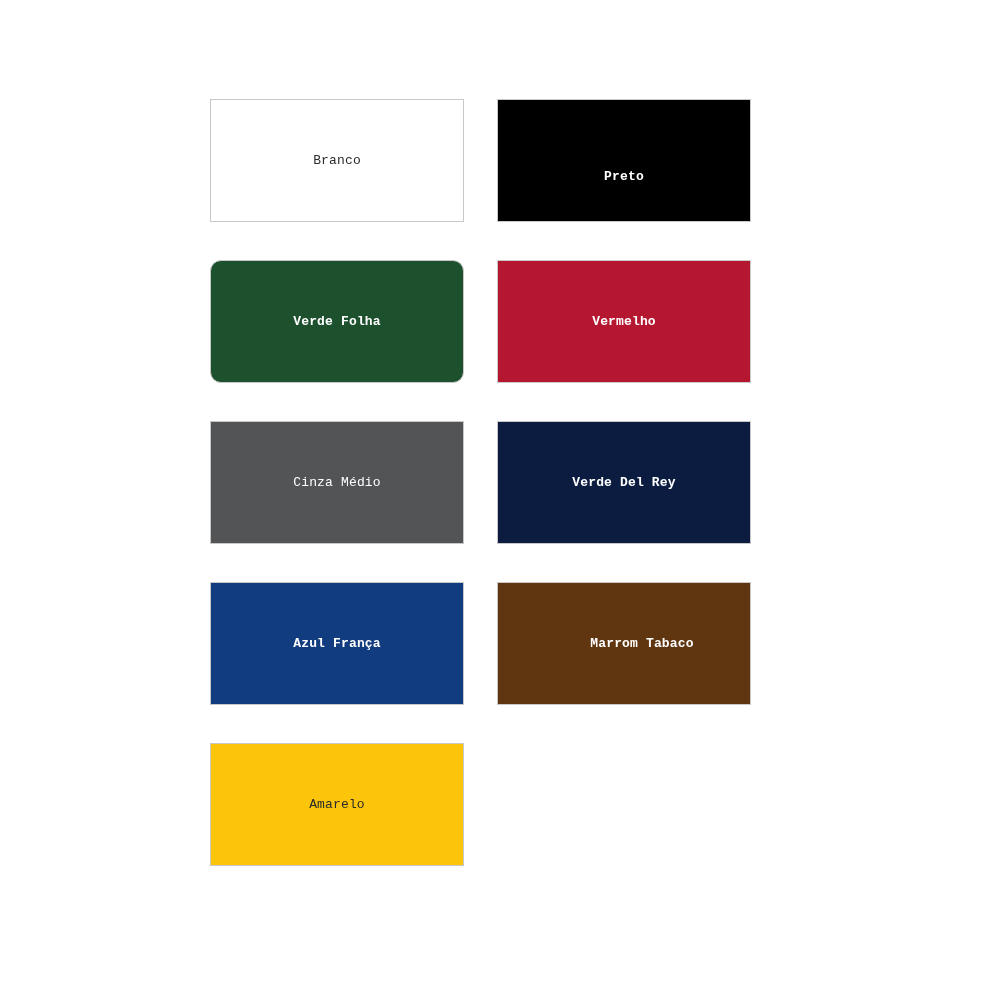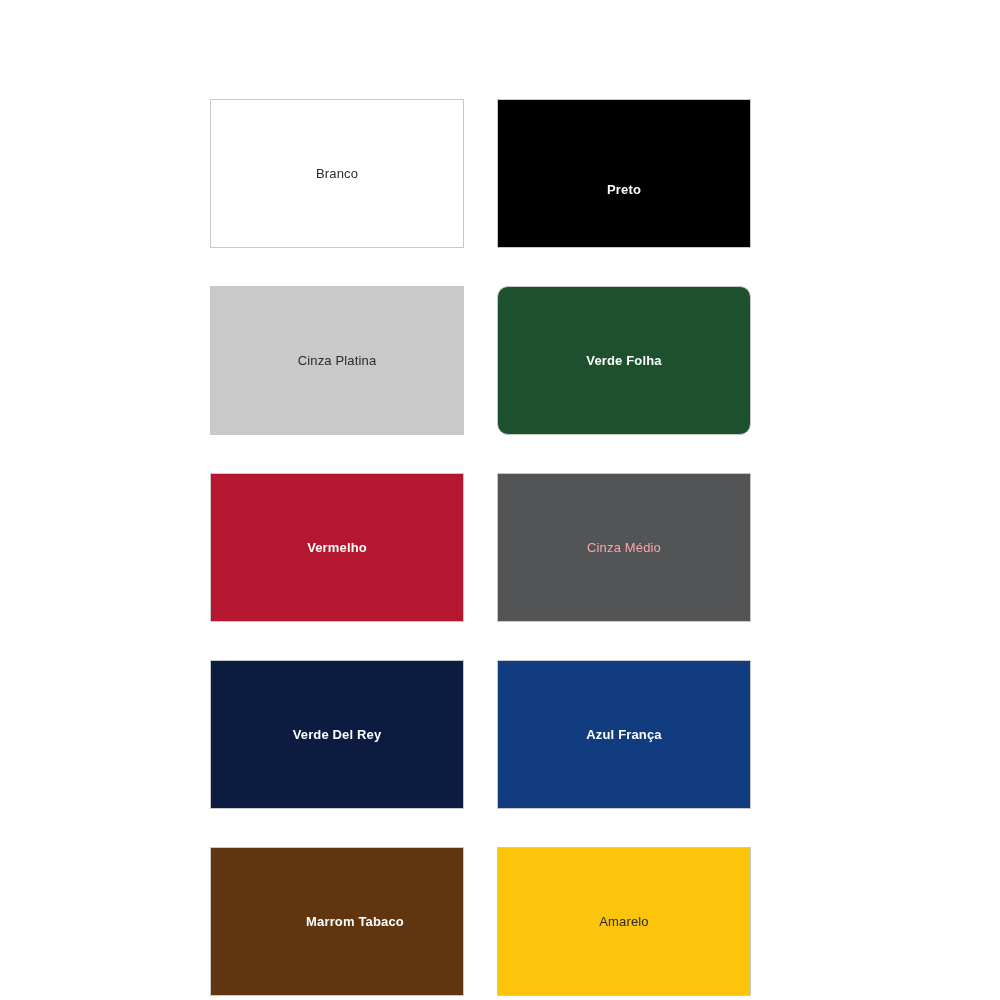--- a/index.html
+++ b/index.html
@@ -22,26 +22,27 @@
     width: 541px;
     display: grid;
     grid-template-columns: 254px 254px;
     column-gap: 33px;
     row-gap: 38px;
   }
 
   .swatch {
     position: relative;
     box-sizing: border-box;
-    height: 149px;
+    height: 123px;
     border: 1px solid #c8c8c8;
     display: flex;
     align-items: center;
     justify-content: center;
     user-select: none;
+    font-family: Liberation Mono, monospace;
   }
 
   .swatch-label {
     font-size: 13px;
     line-height: 1.2;
     letter-spacing: 0.15px;
     text-align: center;
     white-space: nowrap;
   }
 
@@ -58,31 +59,28 @@
 </head>
 <body>
 
 <div id="color-grid">
     <div class="swatch dark-text" style="background: rgb(255, 255, 255); border-color: rgb(200, 200, 200);">
       <span class="swatch-label" style="color: rgb(43, 43, 43); font-weight: 400;">Branco</span>
     </div>
     <div class="swatch light-text" style="background: rgb(0, 0, 0); border-color: rgb(200, 200, 200);">
       <span class="swatch-label" style="color: rgb(255, 255, 255); font-weight: 600; margin-top: 32px;">Preto</span>
     </div>
-    <div class="swatch dark-text" style="background: rgb(201, 201, 201); border-color: rgb(200, 200, 200);">
-      <span class="swatch-label" style="color: rgb(43, 43, 43); font-weight: 400;">Cinza Platina</span>
-    </div>
     <div class="swatch light-text" style="background: rgb(29, 81, 46); border-color: rgb(200, 200, 200); border-radius: 11px;">
       <span class="swatch-label" style="color: rgb(255, 255, 255); font-weight: 600;">Verde Folha</span>
     </div>
     <div class="swatch light-text" style="background: rgb(181, 23, 48); border-color: rgb(200, 200, 200); align-items: center;">
       <span class="swatch-label" style="color: rgb(255, 255, 255); font-weight: 600;">Vermelho</span>
     </div>
     <div class="swatch light-text" style="background: rgb(83, 84, 86); border-color: rgb(200, 200, 200);">
-      <span class="swatch-label" style="color: #fca5a5; font-weight: 400;">Cinza Médio</span>
+      <span class="swatch-label" style="color: #ffffff; font-weight: 400;">Cinza Médio</span>
     </div>
     <div class="swatch light-text" style="background: rgb(11, 28, 64); border-color: rgb(200, 200, 200);">
       <span class="swatch-label" style="color: rgb(255, 255, 255); font-weight: 600;">Verde Del Rey</span>
     </div>
     <div class="swatch light-text" style="background: rgb(18, 60, 128); border-color: rgb(200, 200, 200);">
       <span class="swatch-label" style="color: rgb(255, 255, 255); font-weight: 600;">Azul França</span>
     </div>
     <div class="swatch light-text" style="background: rgb(96, 54, 17); border-color: rgb(200, 200, 200); padding-left: 36px;">
       <span class="swatch-label" style="color: rgb(255, 255, 255); font-weight: 600;">Marrom Tabaco</span>
     </div>

